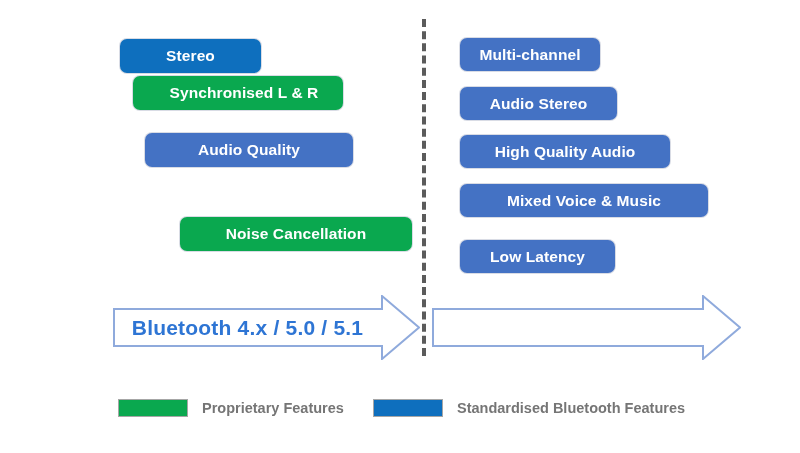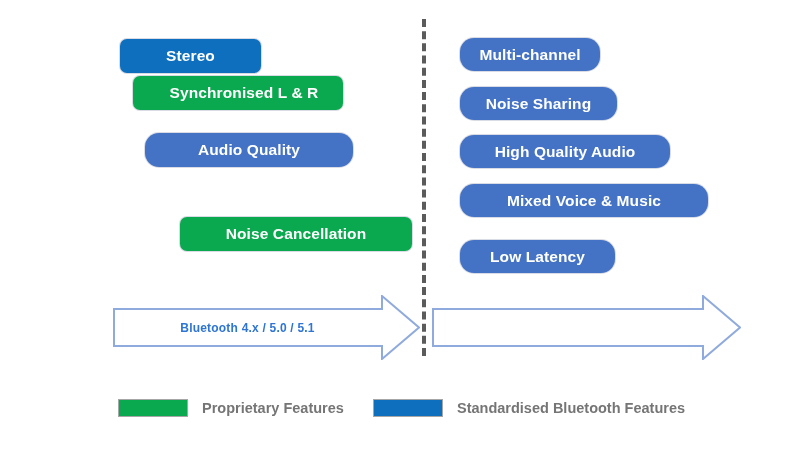--- a/index.html
+++ b/index.html
@@ -32,21 +32,21 @@
     line-height: 1;
     display: flex;
     align-items: center;
     justify-content: center;
     text-align: center;
     white-space: nowrap;
     letter-spacing: 0.1px;
     box-shadow: 0 0 0 1px rgba(120,130,160,0.28);
   }
   .pill.std-dark  { background: #0E6FBE; }
-  .pill.std       { background: #4472C4; border-radius: 14px; }
+  .pill.std       { background: #4472C4; }
   .pill.prop      { background: #0AA84F; }
 
   
   #divider {
     position: absolute;
     left: 422px;
     top: 19px;
     width: 0;
     height: 337px;
     border-left: 4px dashed #5b5b5b;
@@ -60,21 +60,21 @@
     display: block;
   }
   .arrow-label {
     position: absolute;
     top: 0;
     height: 100%;
     display: flex;
     align-items: center;
     justify-content: center;
     color: #2E75D4;
-    font-size: 12px;
+    font-size: 21px;
     white-space: nowrap;
     letter-spacing: 0.2px;
     text-align: center;
   }
 
   
   #legend {
     position: absolute;
     left: 0;
     top: 392px;
@@ -122,21 +122,21 @@
     </div>
   </div>
 
   <div id="divider"></div>
 
   <div id="right-column">
     <div class="pill std" style="left:460px; top:38px; width:140px; height:33px;">
       <span>Multi-channel</span>
     </div>
     <div class="pill std" style="left:460px; top:87px; width:157px; height:33px;">
-      <span>Noise Sharing</span>
+      <span>Audio Stereo</span>
     </div>
     <div class="pill std" style="left:460px; top:135px; width:210px; height:33px;">
       <span>High Quality Audio</span>
     </div>
     <div class="pill std" style="left:460px; top:184px; width:248px; height:33px;text-align:right;">
       <span>Mixed Voice &amp; Music</span>
     </div>
     <div class="pill std" style="left:460px; top:230px; width:155px; height:33px;margin-top:10px;">
       <span>Low Latency</span>
     </div>

